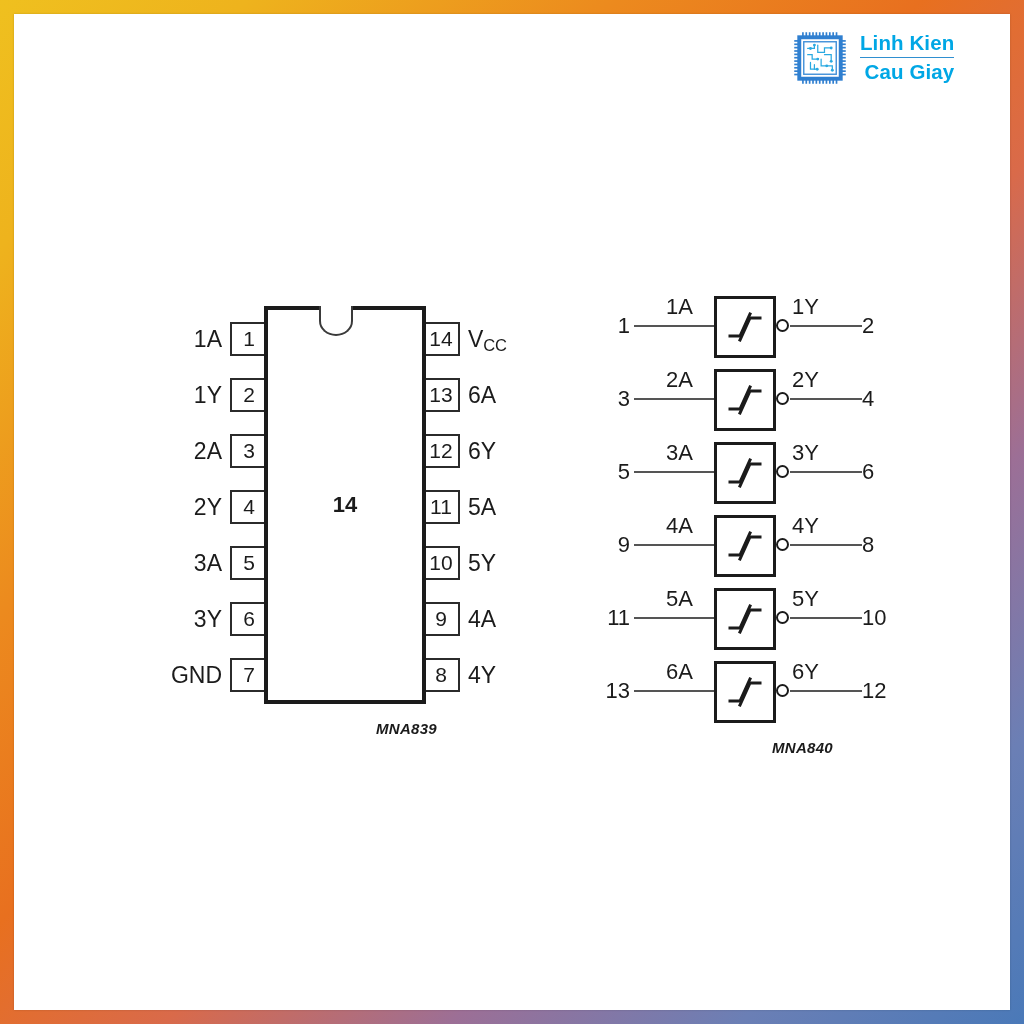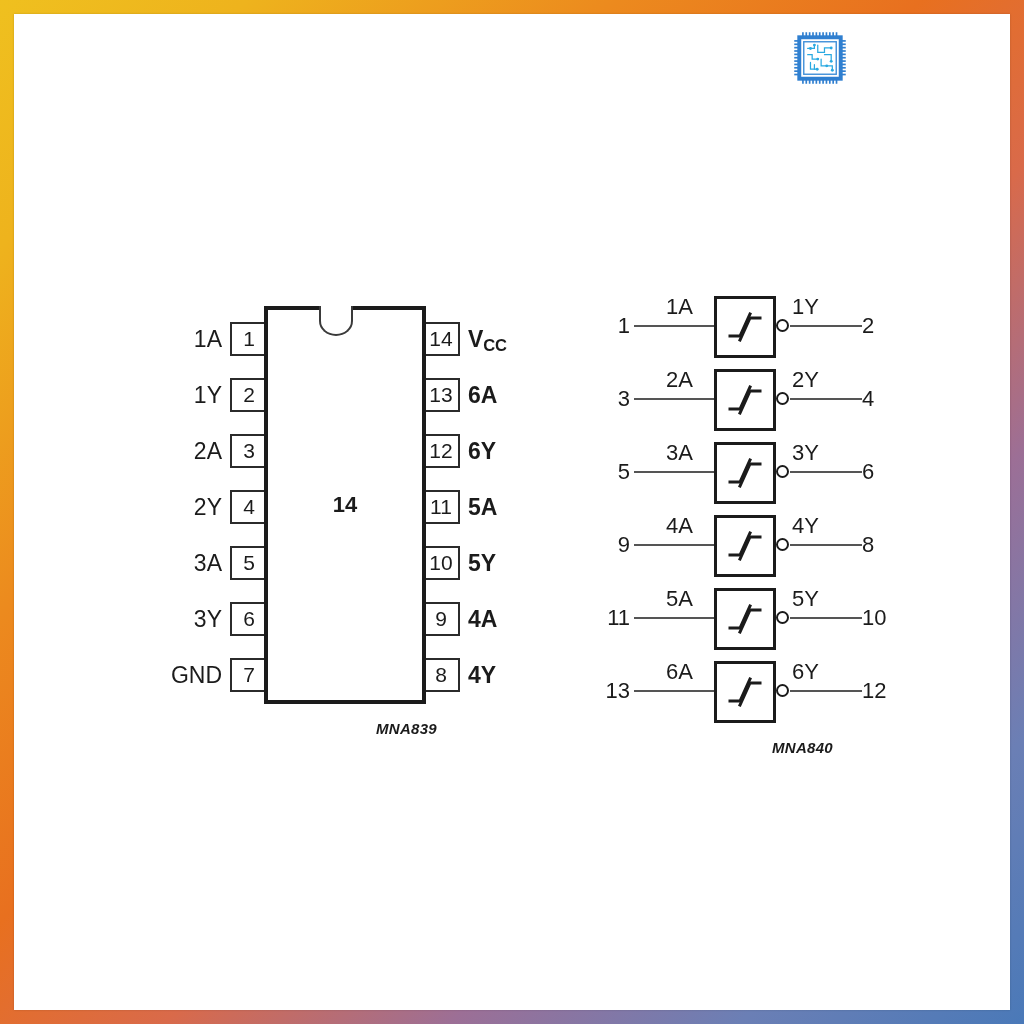--- a/index.html
+++ b/index.html
@@ -142,21 +142,21 @@
   .pin-name {
     position: absolute;
     font-size: 23px;
     color: #1b1b1b;
     white-space: nowrap;
     line-height: 34px;
     height: 34px;
     z-index: 2;
   }
   .pin-name.left  { right: 332px; text-align: right; }
-  .pin-name.right { left: 304px; text-align: right; font-weight: bold; }
+  .pin-name.right { left: 304px; text-align: right; }
   .sub { font-size: 0.72em; vertical-align: -0.22em; letter-spacing: -0.2px; }
 
   
   #logic {
     position: absolute;
     left: 590px;
     top: 270px;
     width: 310px;
     height: 480px;
   }
@@ -308,20 +308,25 @@
               <circle cx="46" cy="52" r="2.6"></circle>
             <circle cx="70" cy="32" r="2.6"></circle>
               <circle cx="62" cy="64" r="2.6"></circle>
             <circle cx="45" cy="70" r="2.6"></circle>
               <circle cx="70" cy="56" r="2.6"></circle>
             <circle cx="33" cy="33" r="2.6"></circle>
               <circle cx="72" cy="72" r="2.6"></circle>
           </g>
         </svg>
       </div>
+      <div id="brand-text">
+        <div class="brand-line brand-line-1">Linh Kien</div>
+        <div class="brand-rule"></div>
+        <div class="brand-line brand-line-2">Cau Giay</div>
+      </div>
     </div>
 
     <div id="dip">
       <div id="dip-body"></div>
       <div id="dip-notch"></div>
       <div id="dip-count">14</div>
 
       <div class="pin-name left" style="top:38px;">1A</div>
       <div class="pin-box  left" style="top:38px;">1</div>
       <div class="pin-name left" style="top:94px;">1Y</div>

